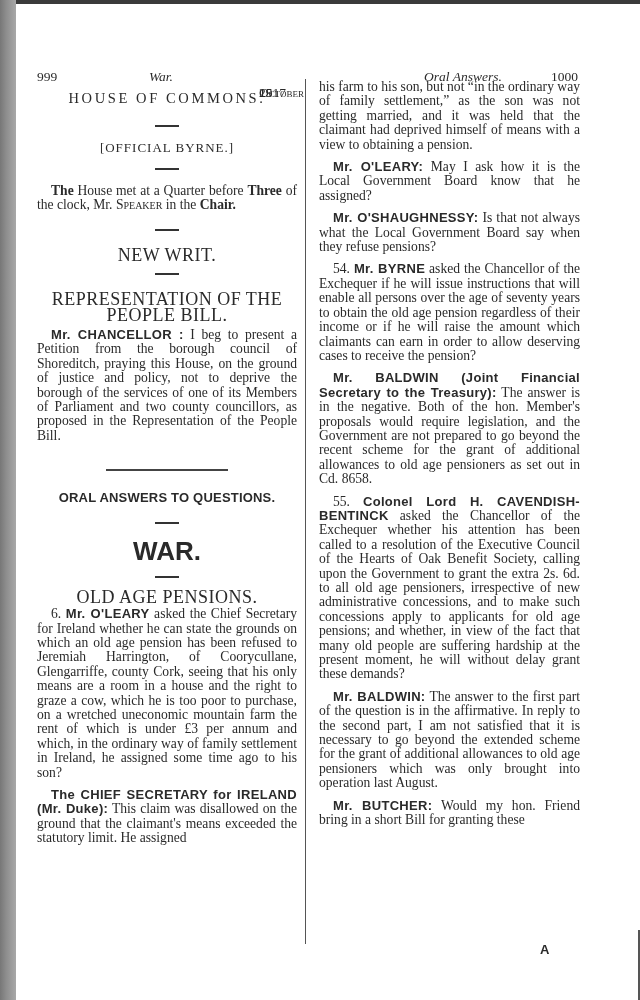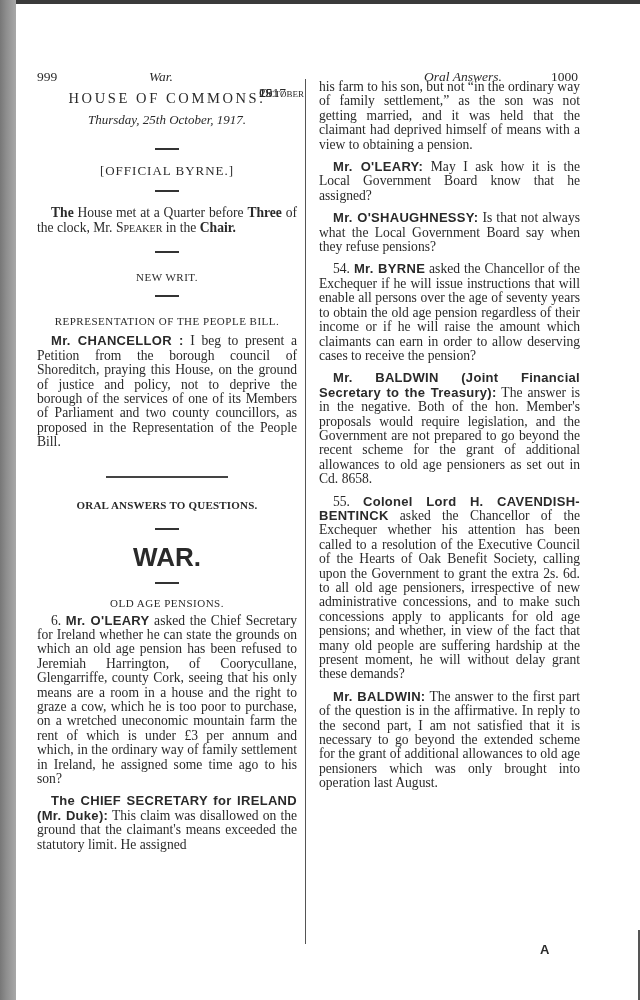--- a/index.html
+++ b/index.html
@@ -33,22 +33,22 @@
   .sans { font-family: "Liberation Sans", "DejaVu Sans", sans-serif; font-weight: bold; letter-spacing: 0.3px; font-size: 13px; }
   .bold { font-weight: bold; }
   .ital { font-style: italic; }
   .sc { font-variant: small-caps; }
   .short-rule { width: 24px; height: 2px; background: #333; margin: 0 auto; }
   .long-rule { width: 122px; height: 2px; background: #444; margin: 0 auto; }
 
   .house-title { font-size: 14.5px; letter-spacing: 2.6px; text-align: center; margin-top: 11px; }
   .sitting-date { font-style: italic; text-align: center; margin-top: 8px; font-size: 13px; }
   .official { text-align: center; font-size: 13px; letter-spacing: 1px; margin-top: 0; }
-  .heading-sec { text-align: center; font-size: 11px; letter-spacing: 0.5px; }
-  .big-head { font-family: Liberation Serif, serif; font-weight: bold; text-align: center; font-size: 11px; letter-spacing: 0.2px; }
+  .heading-sec { text-align: center; font-size: 18px; letter-spacing: 0.5px; }
+  .big-head { font-family: Liberation Sans, sans-serif; font-weight: bold; text-align: center; font-size: 13px; letter-spacing: 0.2px; }
   .war-head { font-family: "Liberation Sans", "DejaVu Sans", sans-serif; font-weight: bold; text-align: center; font-size: 26px; line-height: 30px; }
   .sig { position: absolute; left: 540px; top: 942px; font-family: "Liberation Sans", "DejaVu Sans", sans-serif; font-weight: bold; font-size: 13px; }
 </style>
 </head>
 <body>
 
 <div class="top-edge"></div>
 <div class="left-edge"></div>
 <div class="right-edge"></div>
 
@@ -61,21 +61,20 @@
       <span>1917</span>
     </span>
   <span class="rh-right-title">Oral Answers.</span>
   <span class="rh-right-page">1000</span>
 </div>
 
 <div class="col-rule"></div>
 
 <div class="col col-left">
   <p class="house-title">HOUSE OF COMMONS.</p>
-  <p class="sitting-date">Thursday, 25th October, 1917.</p>
   <div class="short-rule" style="margin-top:20px"></div>
   <p class="official" style="margin-top:14px">[OFFICIAL BYRNE.]</p>
   <div class="short-rule" style="margin-top:12px"></div>
 
   <p class="indent" style="margin-top:14px"><span class="bold">The</span><span> House met at a Quarter before </span><span class="bold">Three</span><span> of the clock, Mr. </span><span class="sc">Speaker</span><span> in the </span><span class="bold">Chair.</span></p>
   <div class="short-rule" style="margin-top:16px"></div>
 
   <p class="heading-sec" style="margin-top:17px">NEW WRIT.</p>
   <div class="short-rule" style="margin-top:11px"></div>
 
@@ -94,15 +93,16 @@
 </div>
 
 <div class="col col-right">
   <p>his farm to his son, but not “in the ordinary way of family settlement,” as the son was not getting married, and it was held that the claimant had deprived himself of means with a view to obtaining a pension.</p>
   <p class="indent gap"><span class="sans">Mr. O'LEARY:</span><span> May I ask how it is the Local Government Board know that he assigned?</span></p>
   <p class="indent gap"><span class="sans">Mr. O'SHAUGHNESSY:</span><span> Is that not always what the Local Government Board say when they refuse pensions?</span></p>
   <p class="indent gap"><span>54.</span> <span class="sans">Mr. BYRNE</span><span> asked the Chancellor of the Exchequer if he will issue instructions that will enable all persons over the age of seventy years to obtain the old age pension regardless of their income or if he will raise the amount which claimants can earn in order to allow deserving cases to receive the pension?</span></p>
   <p class="indent gap"><span class="sans">Mr. BALDWIN (Joint Financial Secretary to the Treasury):</span><span> The answer is in the negative. Both of the hon. Member's proposals would require legislation, and the Government are not prepared to go beyond the recent scheme for the grant of additional allowances to old age pensioners as set out in Cd. 8658.</span></p>
   <p class="indent gap"><span>55.</span> <span class="sans">Colonel Lord H. CAVENDISH-BENTINCK</span><span> asked the Chancellor of the Exchequer whether his attention has been called to a resolution of the Executive Council of the Hearts of Oak Benefit Society, calling upon the Government to grant the extra 2s. 6d. to all old age pensioners, irrespective of new administrative concessions, and to make such concessions apply to applicants for old age pensions; and whether, in view of the fact that many old people are suffering hardship at the present moment, he will without delay grant these demands?</span></p>
   <p class="indent gap"><span class="sans">Mr. BALDWIN:</span><span> The answer to the first part of the question is in the affirmative. In reply to the second part, I am not satisfied that it is necessary to go beyond the extended scheme for the grant of additional allowances to old age pensioners which was only brought into operation last August.</span></p>
+  <p class="indent gap"><span class="sans">Mr. BUTCHER:</span><span> Would my hon. Friend bring in a short Bill for granting these</span></p>
 </div>
 
 <div class="sig">A</div>
 
 </body></html>

